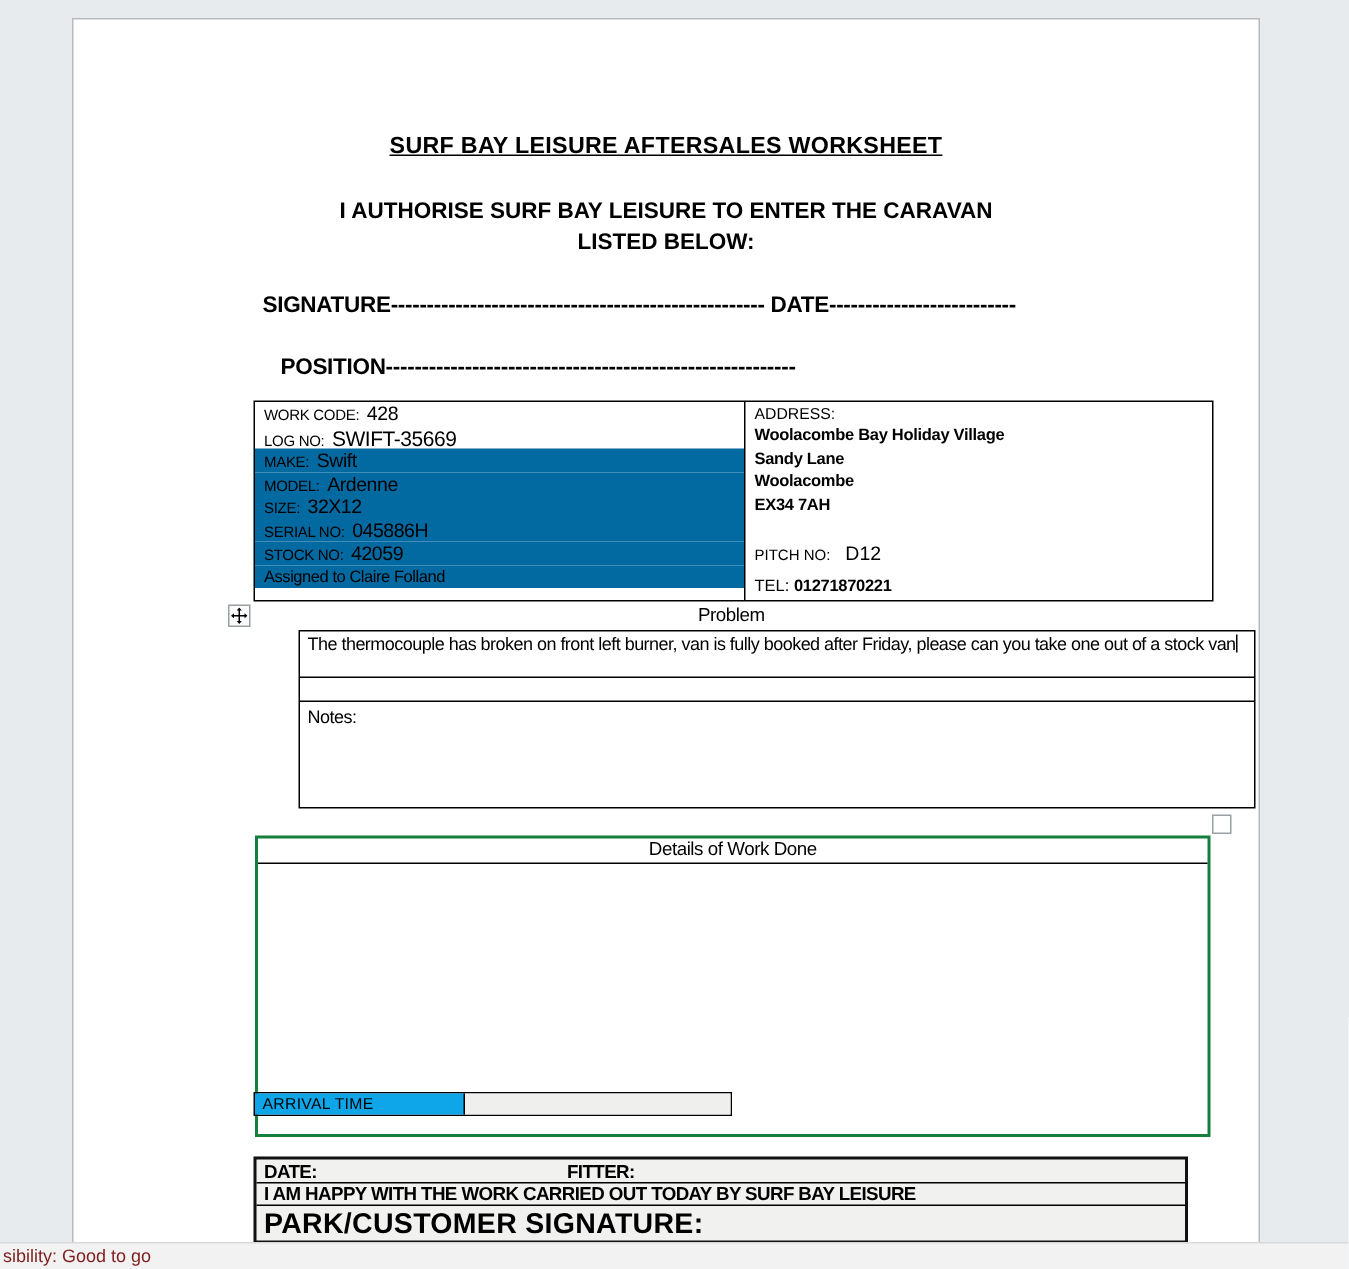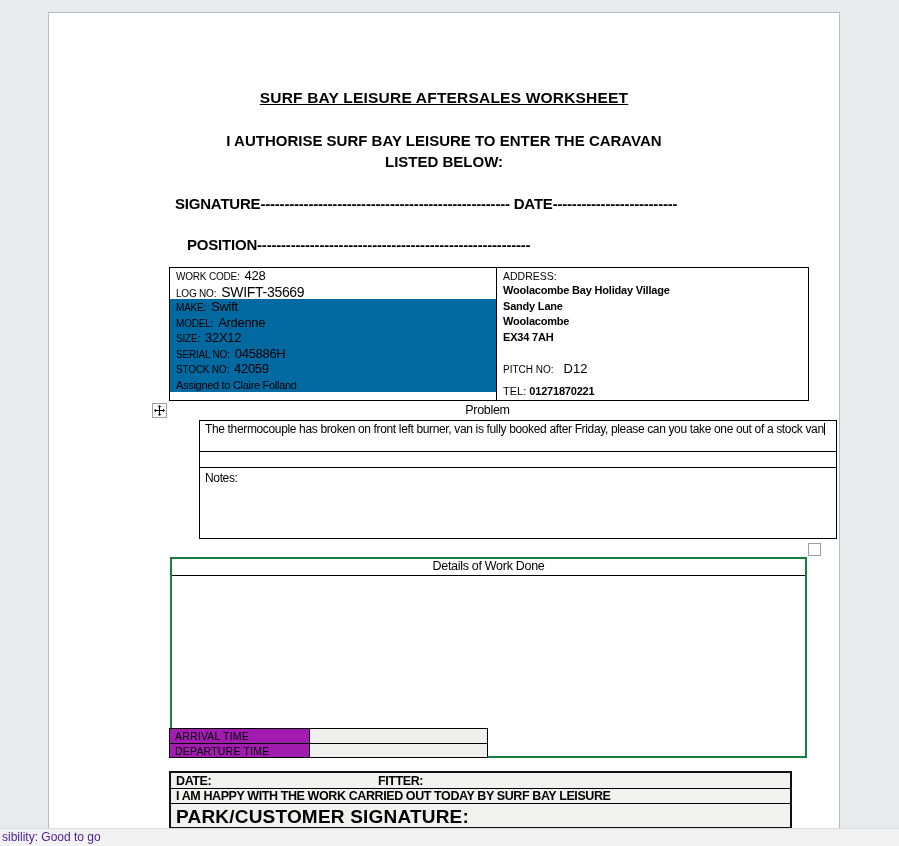--- a/index.html
+++ b/index.html
@@ -61,35 +61,35 @@
 
   
   .details-table { left:121px; top:544px; width:637px; height:201px; border:2px solid #15803d; }
   .details-header { height:17px; border-bottom:1px solid #000; text-align:center; font-size:12.5px; letter-spacing:-0.3px; }
   .details-body { height:100%; }
 
   
   .times-table { left:120px; top:715px; width:319px; border:1px solid #000; }
   .times-row { display:flex; height:14px; }
   .times-row + .times-row { border-top:1px solid #000; }
-  .times-label { width:140px; border-right:1px solid #000; font-size:10.5px; letter-spacing:0.2px; padding:1px 0 0 5px; background:#a21caf; }
+  .times-label { width:140px; border-right:1px solid #000; font-size:10.5px; letter-spacing:0.2px; padding:1px 0 0 5px; background:#0ea5e9; }
   .times-value { flex:1; background:#efefee; }
 
   
   .signoff-table { left:120px; top:758px; width:623px; border:2px solid #111; background:#f1f1f0; }
   .signoff-row1 { height:16px; border-bottom:1px solid #000; position:relative; font-size:12.5px; font-weight:bold; letter-spacing:-0.4px; padding:1px 0 0 5px; }
   .fitter { position:absolute; left:207px; top:1px; }
   .signoff-row2 { height:15px; border-bottom:1px solid #000; font-size:12.5px; font-weight:bold; letter-spacing:-0.4px; padding:0 0 0 5px; }
   .signoff-row3 { height:23px; font-size:19px; font-weight:bold; letter-spacing:0.2px; padding:2px 0 12px 5px; }
 
   
   .status-bar {
     position:absolute; left:0; top:828px; width:899px; height:18px;
     background:#f2f2f2; border-top:1px solid #dadada;
-    font-size:12px; color:#4c1d95; line-height:17px; padding-left:2px;
+    font-size:12px; color:#7f1d1d; line-height:17px; padding-left:2px;
   }
 </style>
 </head>
 <body>
 
 <div class="page">
 
   <div class="abs doc-title">SURF BAY LEISURE AFTERSALES WORKSHEET</div>
   <div class="abs auth1">I AUTHORISE SURF BAY LEISURE TO ENTER THE CARAVAN</div>
   <div class="abs auth2">LISTED BELOW:</div>
@@ -174,24 +174,20 @@
   <div class="abs details-table">
     <div class="details-header">Details of Work Done</div>
     <div class="details-body"></div>
   </div>
 
   <div class="abs times-table">
     <div class="times-row">
       <div class="times-label">ARRIVAL TIME</div>
       <div class="times-value"></div>
     </div>
-    <div class="times-row">
-      <div class="times-label">DEPARTURE TIME</div>
-      <div class="times-value"></div>
-    </div>
   </div>
 
   <div class="abs signoff-table">
     <div class="signoff-row1">
       <span>DATE:</span>
       <span class="fitter">FITTER:</span>
     </div>
     <div class="signoff-row2">
       <span>I AM HAPPY WITH THE WORK CARRIED OUT TODAY BY SURF BAY LEISURE</span>
     </div>

